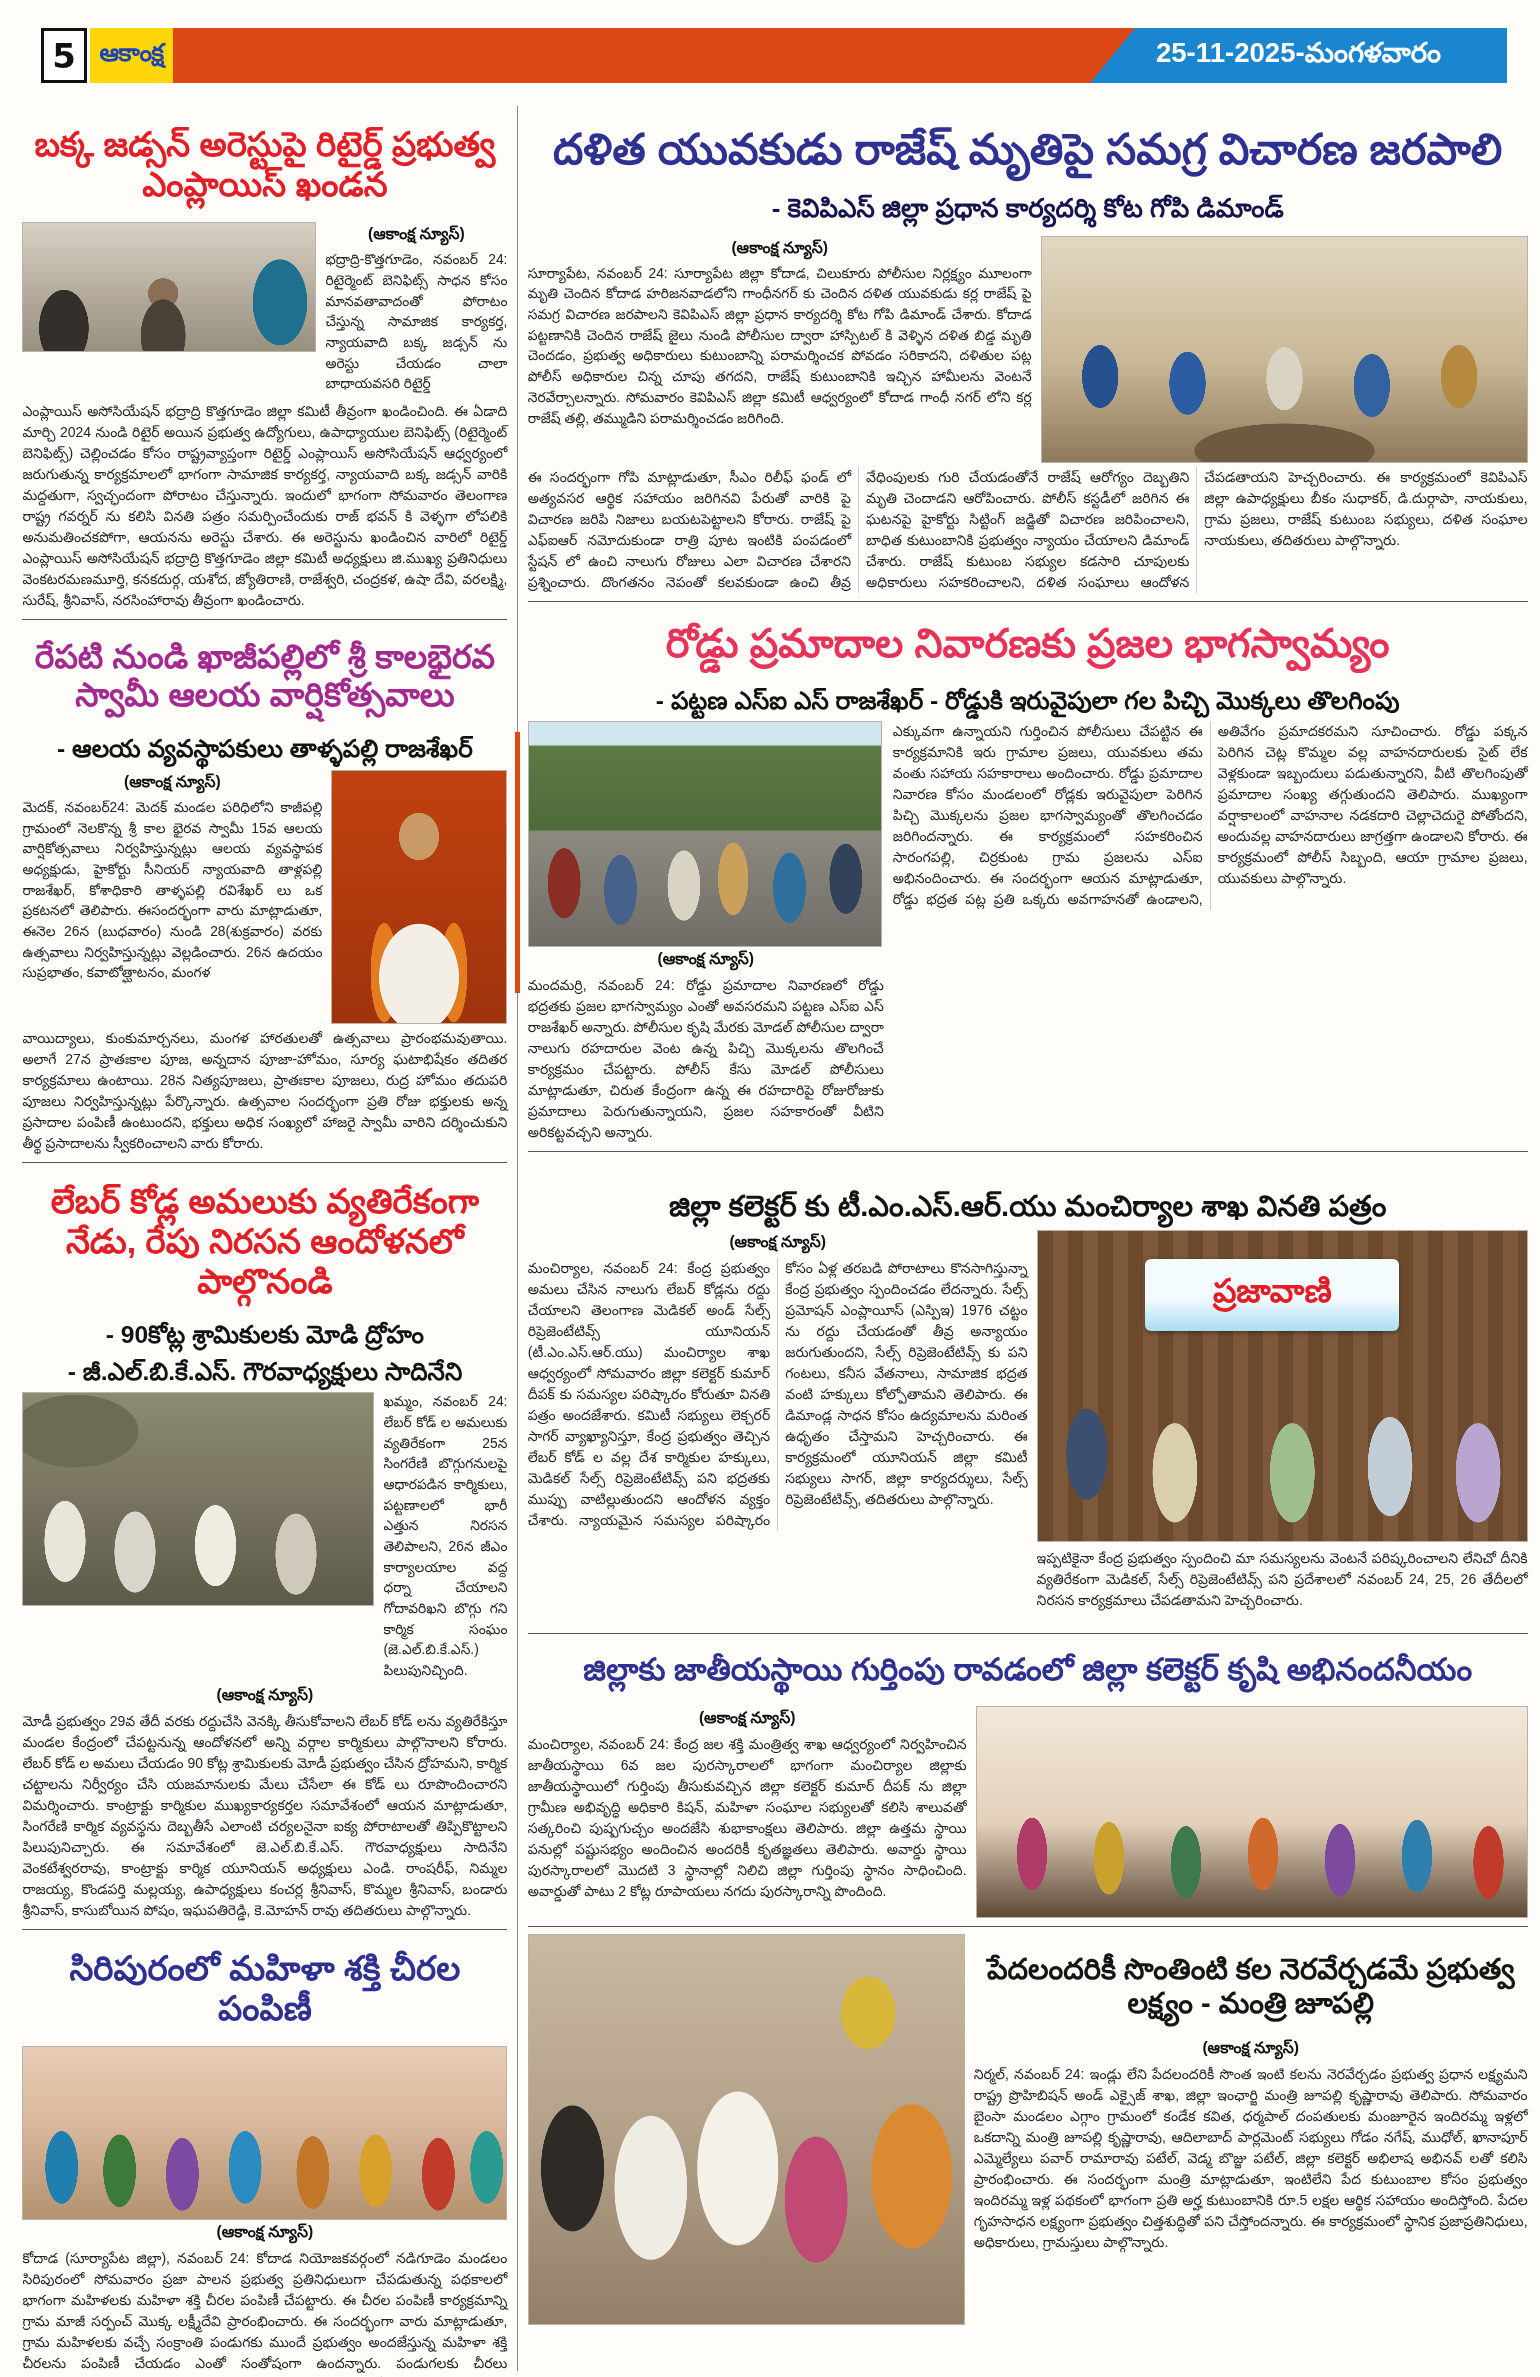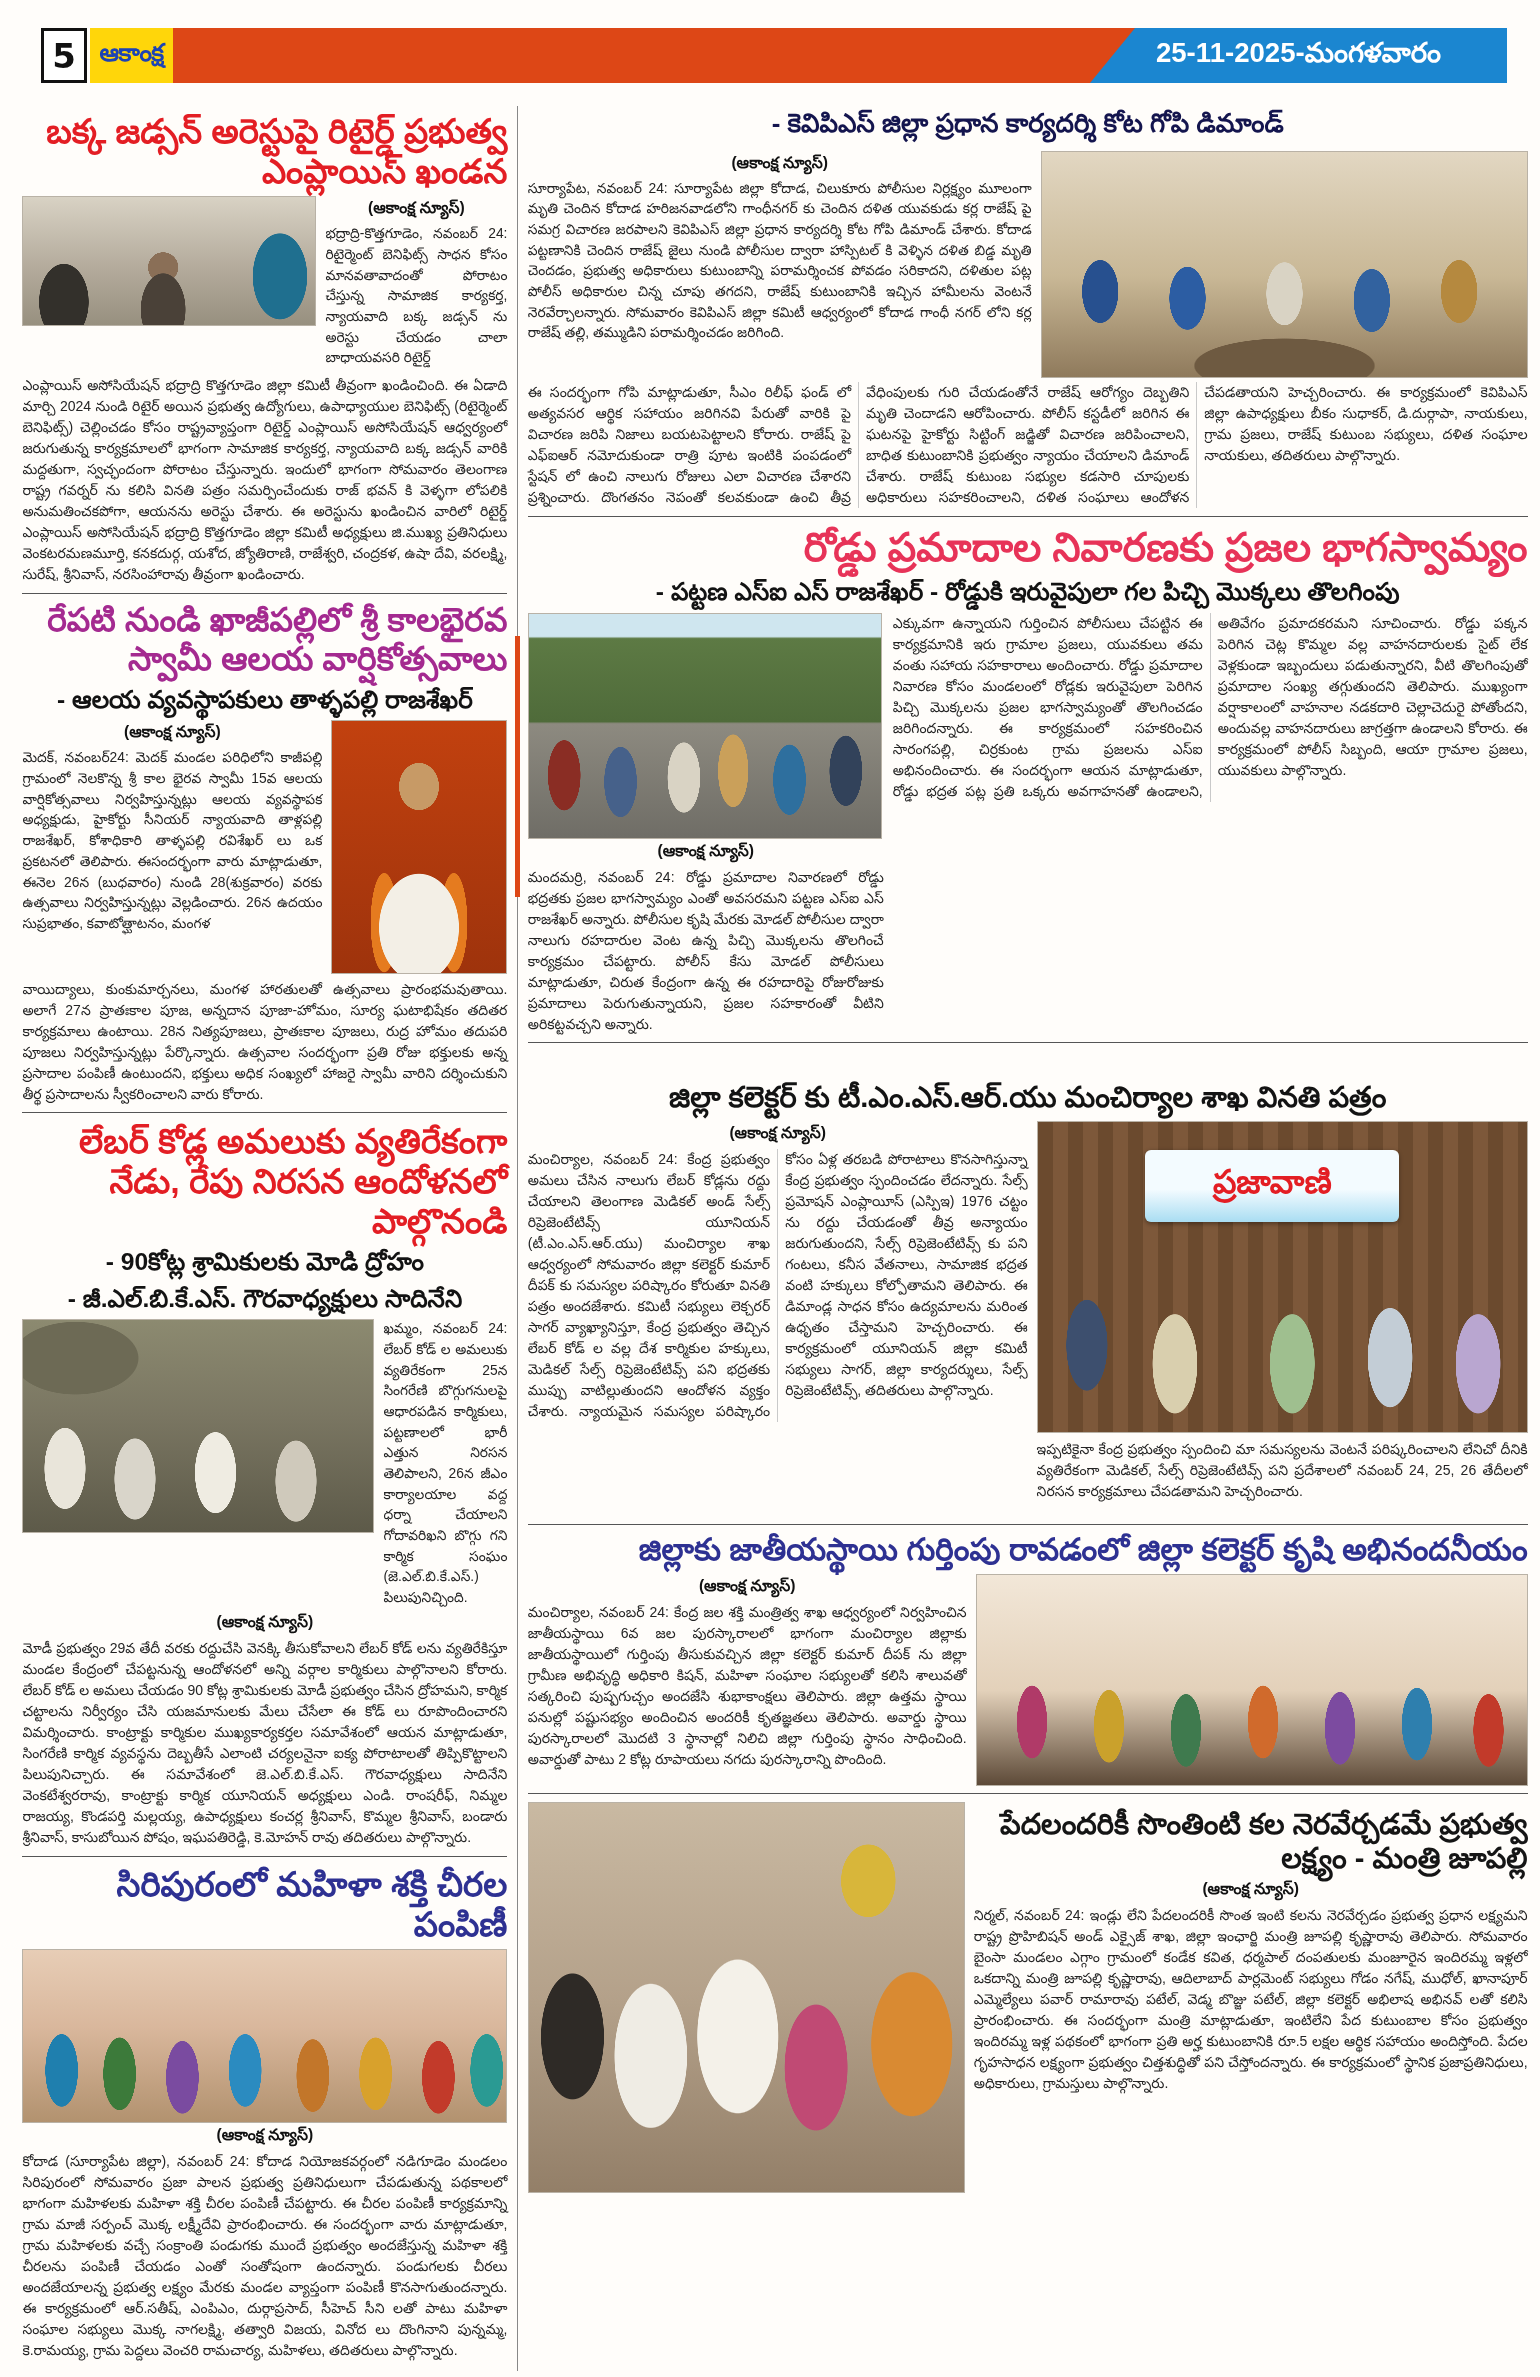--- a/index.html
+++ b/index.html
@@ -16,21 +16,21 @@
   .datebox{width:417px;background:#1b86d0;clip-path:polygon(45px 0,100% 0,100% 100%,0 100%);
            display:flex;align-items:center;justify-content:center;color:#fff;font-weight:bold;font-size:27.6px;}
 
   
   .content{position:absolute;top:106px;left:22.4px;right:13.4px;bottom:6px;display:flex;gap:9.7px;}
   .col-left{width:485px;flex:none;}
   .col-right{flex:1;border-left:0.7px solid #888;padding-left:9.7px;min-width:0;}
 
   .rule{border:none;border-top:0.7px solid #555;margin:7.5px 0;}
 
-  .hl{text-align:right;font-weight:bold;line-height:1.18;margin:5px 0;}
+  .hl{text-align:center;font-weight:bold;line-height:1.18;margin:18px 0;}
   .hl-red{color:#e31e24;font-size:34px;}
   .hl-blue-big{color:#2e3192;font-size:43px;}
   .hl-magenta{color:#a42a90;font-size:33px;}
   .hl-pink{color:#e73358;font-size:40px;}
   .hl-cpink{color:#e82c90;font-size:46px;}
   .hl-blue{color:#2e3192;font-size:31px;}
   .hl-blue2{color:#2e3192;font-size:34px;}
   .hl-black{color:#151515;font-size:29px;}
   .subhl{text-align:center;font-weight:bold;color:#14154e;font-size:26px;margin:1.5px 0 6px;}
   .subhl-dark{text-align:center;font-weight:bold;color:#131313;font-size:24.6px;margin:1.5px 0 4.5px;line-height:1.3;}
@@ -157,20 +157,21 @@
                radial-gradient(27px 60px at 96% 70%, #2a9a93 0 60%, transparent 61%),
                linear-gradient(180deg,#e7cdb6 0%,#d9b79c 45%,#b2926f 100%);"></div>
         <div class="credit">(ఆకాంక్ష న్యూస్)</div>
         <p class="body-text" style="margin:3px 0 0;">కోదాడ (సూర్యాపేట జిల్లా), నవంబర్ 24: కోదాడ నియోజకవర్గంలో నడిగూడెం మండలం సిరిపురంలో సోమవారం ప్రజా పాలన ప్రభుత్వ ప్రతినిధులుగా చేపడుతున్న పథకాలలో భాగంగా మహిళలకు మహిళా శక్తి చీరల పంపిణీ చేపట్టారు. ఈ చీరల పంపిణీ కార్యక్రమాన్ని గ్రామ మాజీ సర్పంచ్ మొక్క లక్ష్మీదేవి ప్రారంభించారు. ఈ సందర్భంగా వారు మాట్లాడుతూ, గ్రామ మహిళలకు వచ్చే సంక్రాంతి పండుగకు ముందే ప్రభుత్వం అందజేస్తున్న మహిళా శక్తి చీరలను పంపిణీ చేయడం ఎంతో సంతోషంగా ఉందన్నారు. పండుగలకు చీరలు అందజేయాలన్న ప్రభుత్వ లక్ష్యం మేరకు మండల వ్యాప్తంగా పంపిణీ కొనసాగుతుందన్నారు. ఈ కార్యక్రమంలో ఆర్.సతీష్, ఎంపిఎం, దుర్గాప్రసాద్, సీహెచ్ సీని లతో పాటు మహిళా సంఘాల సభ్యులు మొక్క నాగలక్ష్మి, తత్వారి విజయ, వినోద లు దొంగినాని పున్నమ్మ, కె.రామయ్య, గ్రామ పెద్దలు వెంచరి రామచార్య, మహిళలు, తదితరులు పాల్గొన్నారు.</p>
       </article>
     </div>
 
     <div class="col-right">
 
       <article>
+        <h1 class="hl hl-blue-big">దళిత యువకుడు రాజేష్ మృతిపై సమగ్ర విచారణ జరపాలి</h1>
         <div class="subhl">- కెవిపిఎస్ జిల్లా ప్రధాన కార్యదర్శి కోట గోపి డిమాండ్</div>
         <div class="row">
           <div class="grow">
             <div class="credit">(ఆకాంక్ష న్యూస్)</div>
             <p class="lead" style="margin:1.5px 0;">సూర్యాపేట, నవంబర్ 24: సూర్యాపేట జిల్లా కోదాడ, చిలుకూరు పోలీసుల నిర్లక్ష్యం మూలంగా మృతి చెందిన కోదాడ హరిజనవాడలోని గాంధీనగర్ కు చెందిన దళిత యువకుడు కర్ల రాజేష్ పై సమగ్ర విచారణ జరపాలని కెవిపిఎస్ జిల్లా ప్రధాన కార్యదర్శి కోట గోపి డిమాండ్ చేశారు. కోదాడ పట్టణానికి చెందిన రాజేష్ జైలు నుండి పోలీసుల ద్వారా హాస్పిటల్ కి వెళ్ళిన దళిత బిడ్డ మృతి చెందడం, ప్రభుత్వ అధికారులు కుటుంబాన్ని పరామర్శించక పోవడం సరికాదని, దళితుల పట్ల పోలీస్ అధికారుల చిన్న చూపు తగదని, రాజేష్ కుటుంబానికి ఇచ్చిన హామీలను వెంటనే నెరవేర్చాలన్నారు. సోమవారం కెవిపిఎస్ జిల్లా కమిటీ ఆధ్వర్యంలో కోదాడ గాంధీ నగర్ లోని కర్ల రాజేష్ తల్లి, తమ్ముడిని పరామర్శించడం జరిగింది.</p>
           </div>
           <div class="photo ph-rajesh" style="width:485px;background:
                  radial-gradient(30px 52px at 12% 62%, #27508f 0 60%, transparent 61%),
                  radial-gradient(30px 52px at 30% 65%, #2c5da3 0 60%, transparent 61%),
                  radial-gradient(30px 52px at 50% 63%, #d9d3c4 0 60%, transparent 61%),

